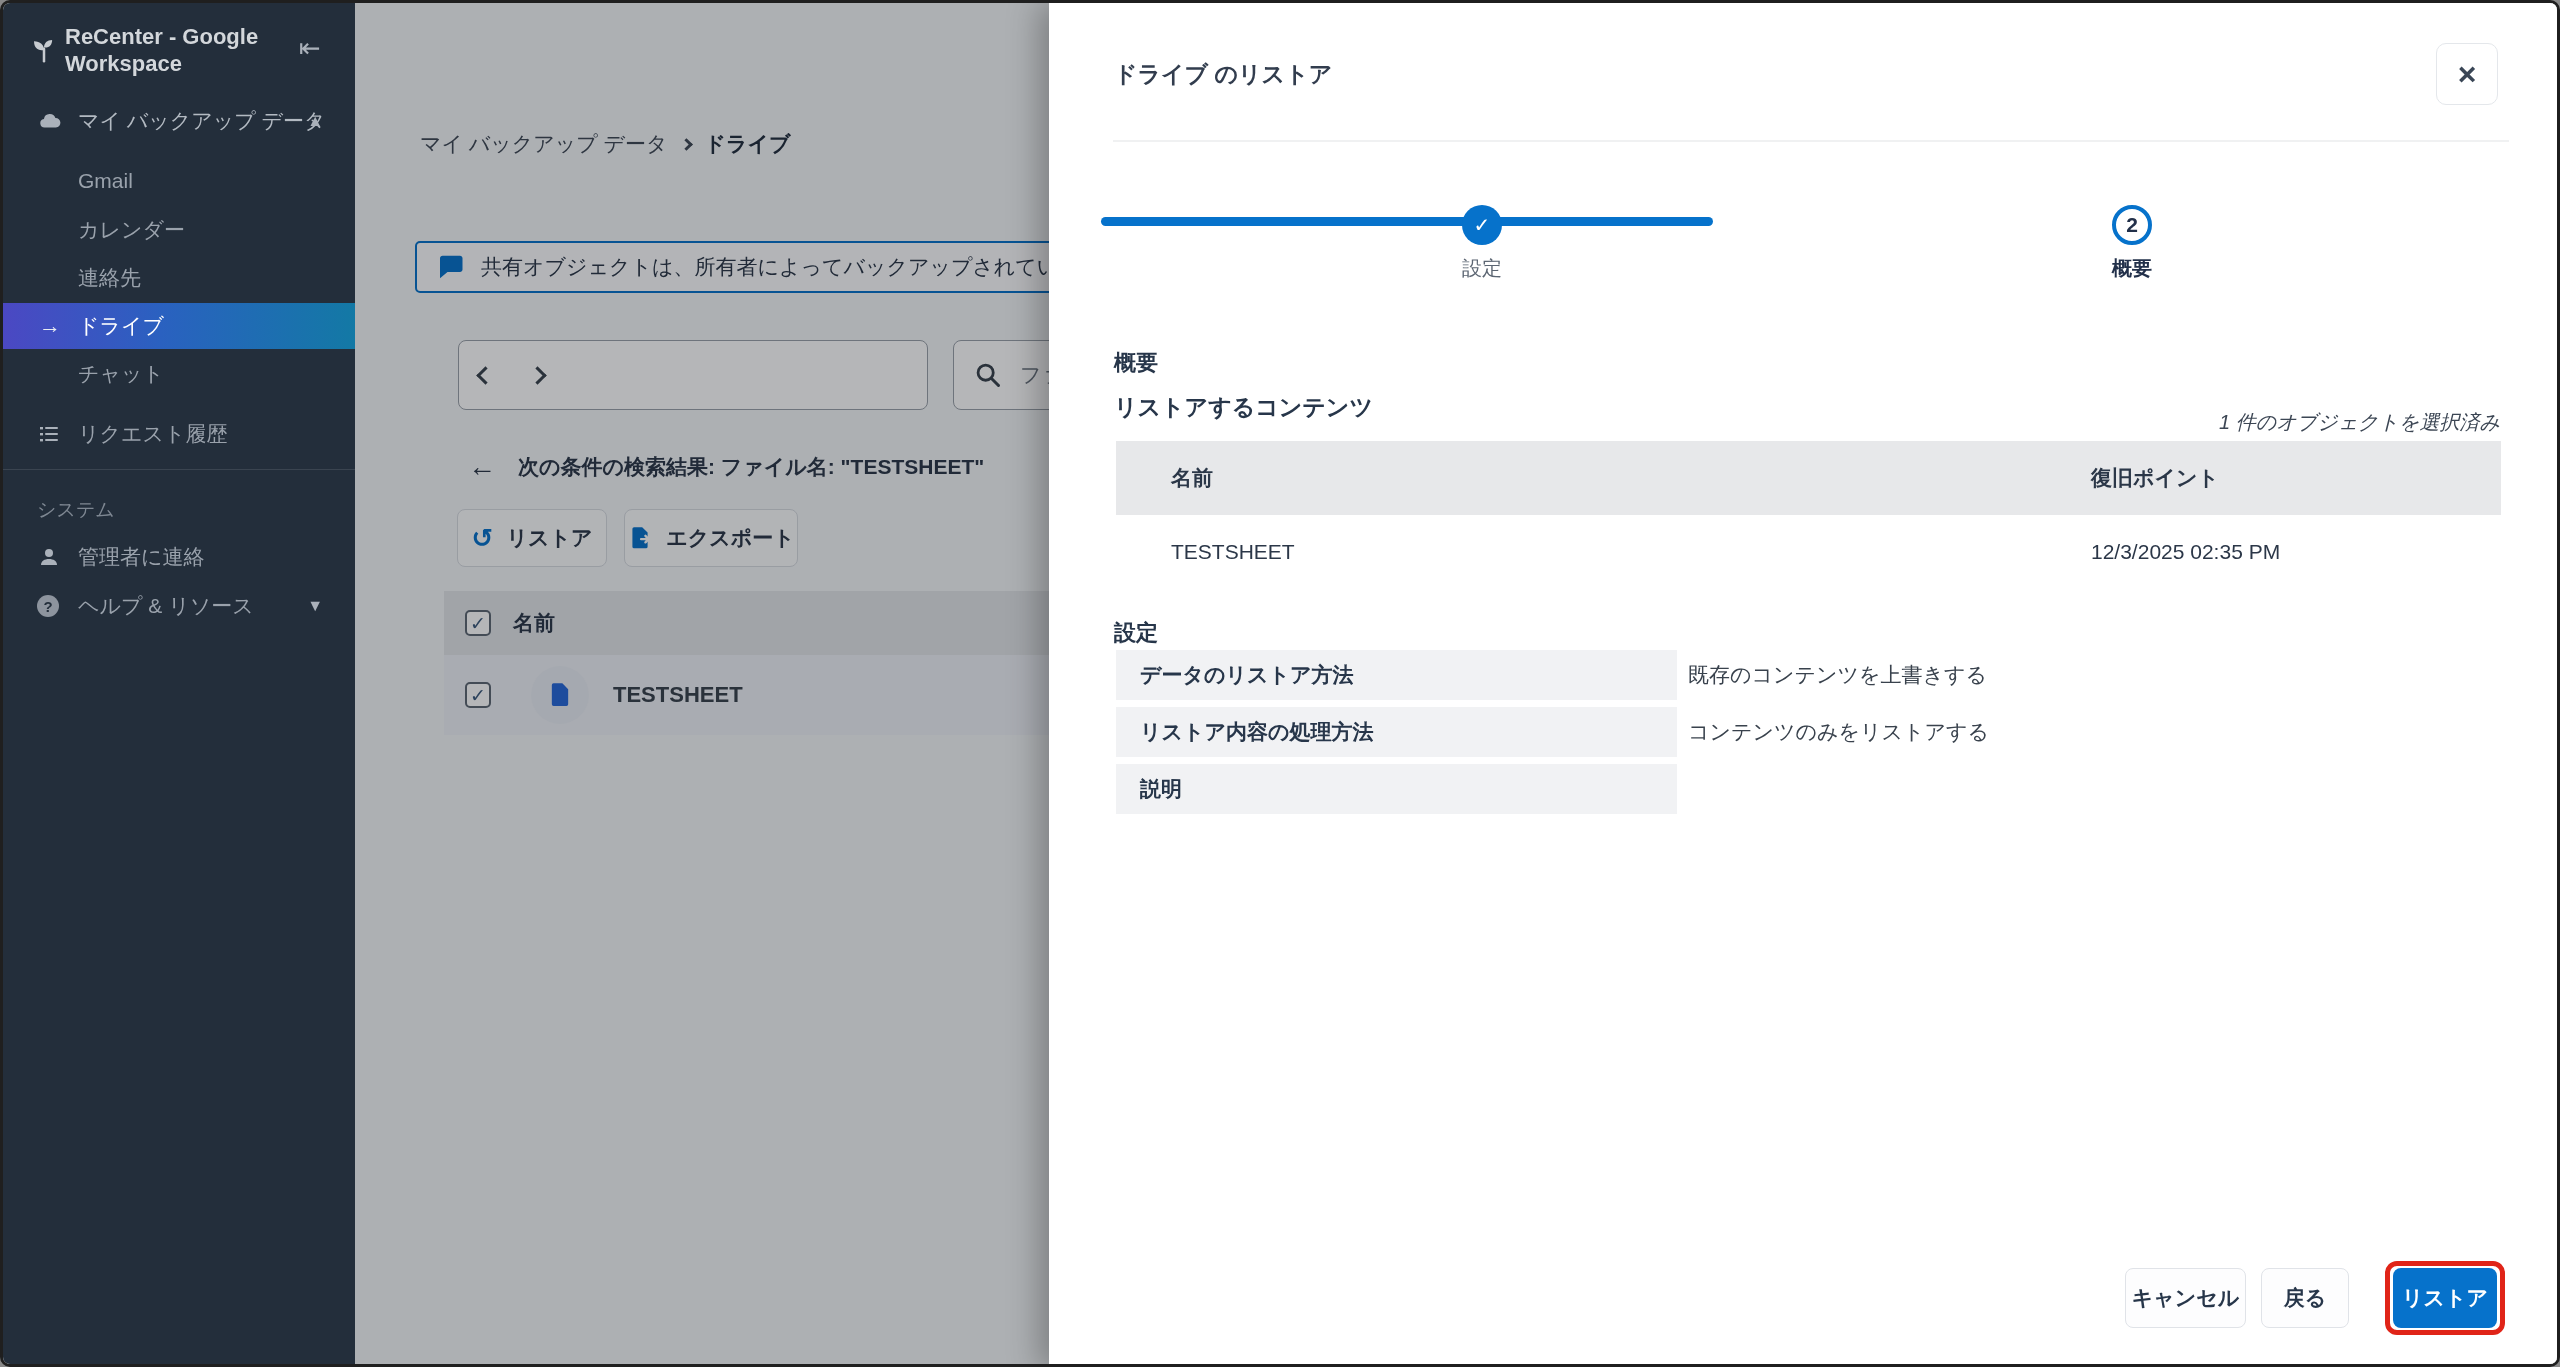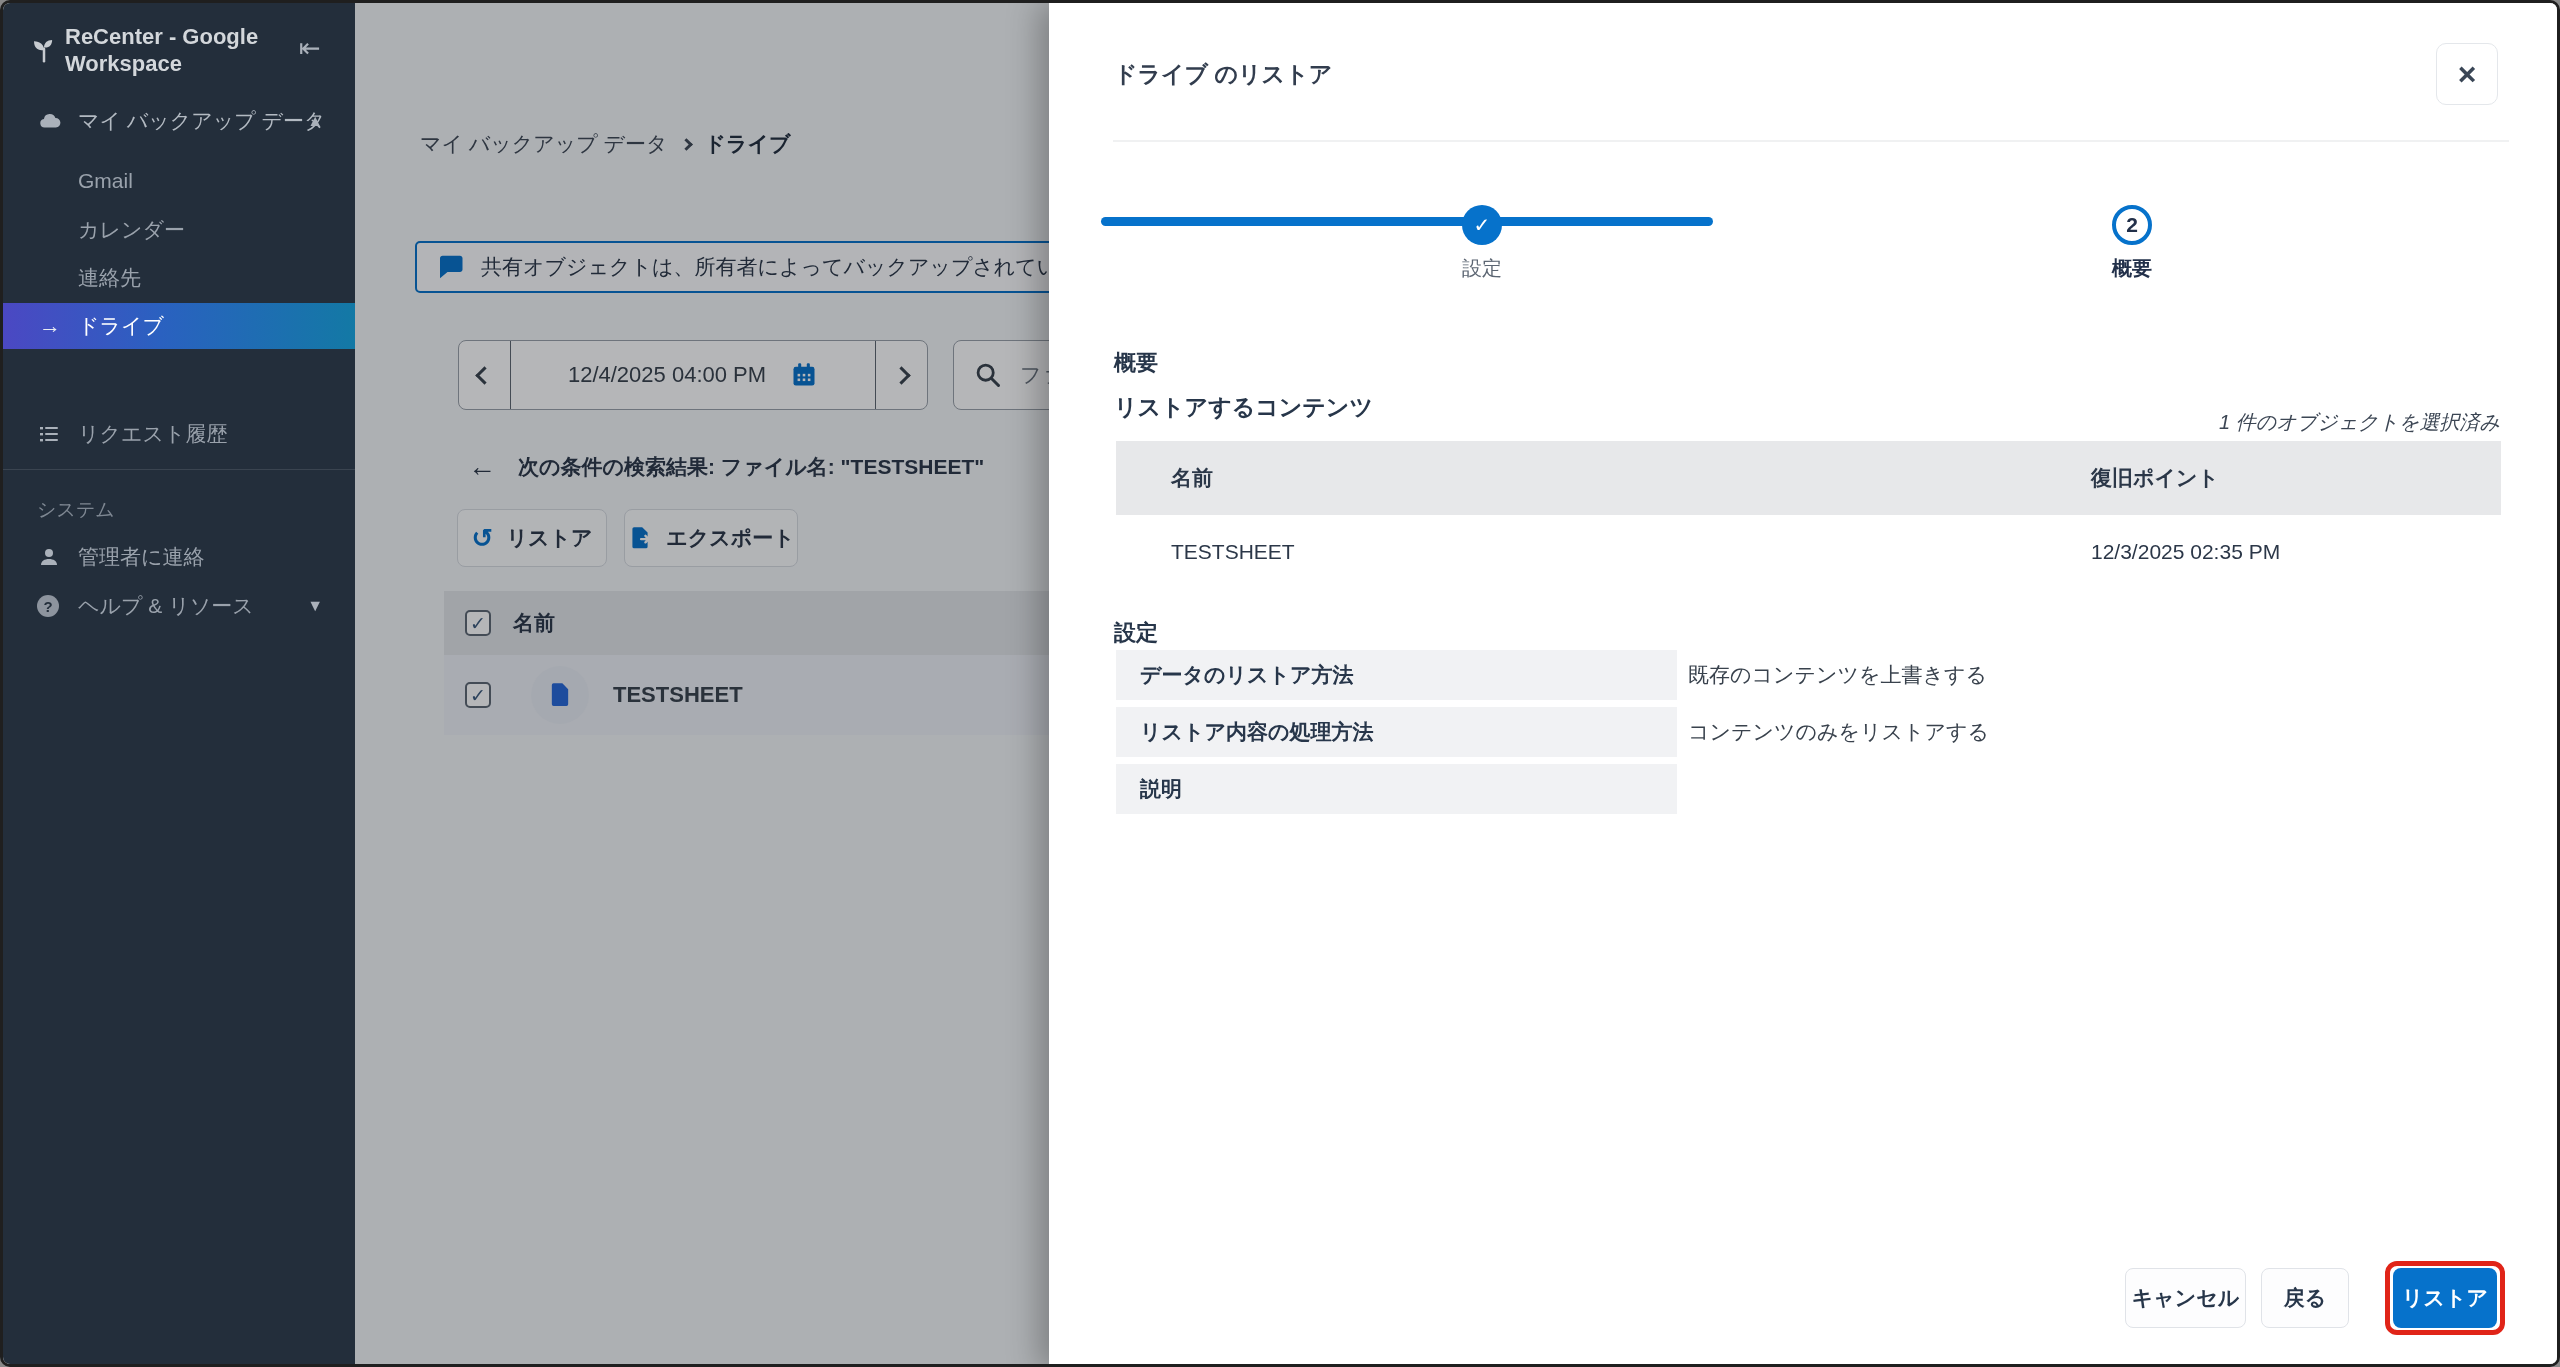--- a/index.html
+++ b/index.html
@@ -132,36 +132,20 @@
     <svg width="30" height="30" viewBox="0 0 24 24">
       <path d="M4 3h16c1.1 0 2 .9 2 2v9c0 1.1-.9 2-2 2H10l-6 5V5c0-1.1.9-2 2-2z" fill="#0672cb"></path>
     </svg>
     <span class="btxt">共有オブジェクトは、所有者によってバックアップされている場合にのみリストアできます</span>
   </div>
 
   <div class="dategroup">
     <div class="nav-btn">
         <span class="chevron left"></span>
       </div>
-    <div class="datebox">
-      <span class="dtxt">12/4/2025 04:00 PM</span>
-      <svg width="28" height="28" viewBox="0 0 24 24">
-        <rect x="3" y="5" width="18" height="16" rx="2" fill="#0672cb"></rect>
-        <rect x="7" y="2" width="2.6" height="5" rx="1" fill="#0672cb"></rect>
-        <rect x="14.4" y="2" width="2.6" height="5" rx="1" fill="#0672cb"></rect>
-        <g fill="#ffffff">
-          <rect x="6.5" y="11" width="2.2" height="2.2"></rect>
-            <rect x="10.9" y="11" width="2.2" height="2.2"></rect>
-            <rect x="15.3" y="11" width="2.2" height="2.2"></rect>
-          <rect x="6.5" y="15" width="2.2" height="2.2"></rect>
-            <rect x="10.9" y="15" width="2.2" height="2.2"></rect>
-            <rect x="15.3" y="15" width="2.2" height="2.2"></rect>
-        </g>
-      </svg>
-    </div>
     <div class="nav-btn">
         <span class="chevron right"></span>
       </div>
   </div>
 
   <div class="searchbox">
     <svg width="28" height="28" viewBox="0 0 24 24">
       <circle cx="10" cy="10" r="6.5" fill="none" stroke="#39424d" stroke-width="2.4"></circle>
       <line x1="15" y1="15" x2="21" y2="21" stroke="#39424d" stroke-width="2.6" stroke-linecap="round"></line>
     </svg>
@@ -233,20 +217,23 @@
     </div>
     <div class="sb-item" style="top:207px;">
       <span class="lbl">カレンダー</span>
     </div>
     <div class="sb-item" style="top:255px;">
       <span class="lbl">連絡先</span>
     </div>
     <div class="sb-item selected" style="top:300px;">
       <span class="sel-arrow">→</span>
       <span class="lbl">ドライブ</span>
+    </div>
+    <div class="sb-item" style="top:351px;">
+      <span class="lbl">チャット</span>
     </div>
 
     <div class="sb-item" style="top:411px;">
       <span class="sb-icon">
         <svg width="24" height="24" viewBox="0 0 24 24">
           <g stroke="#aab1ba" stroke-width="2" stroke-linecap="round">
             <line x1="9" y1="6" x2="20" y2="6"></line>
               <line x1="9" y1="12" x2="20" y2="12"></line>
               <line x1="9" y1="18" x2="20" y2="18"></line>
           </g>

